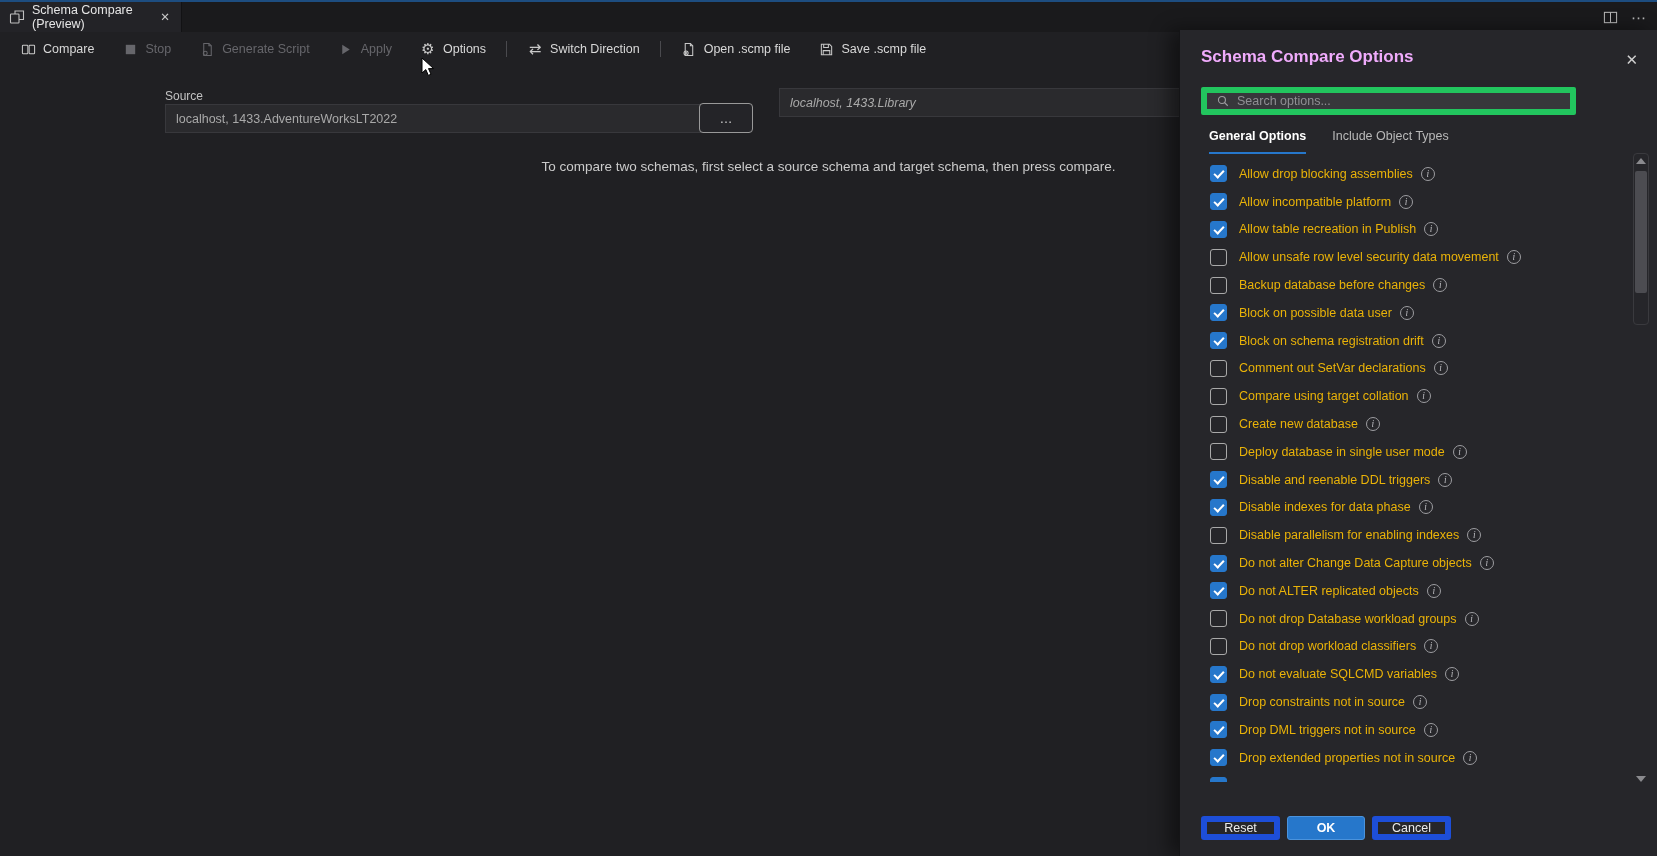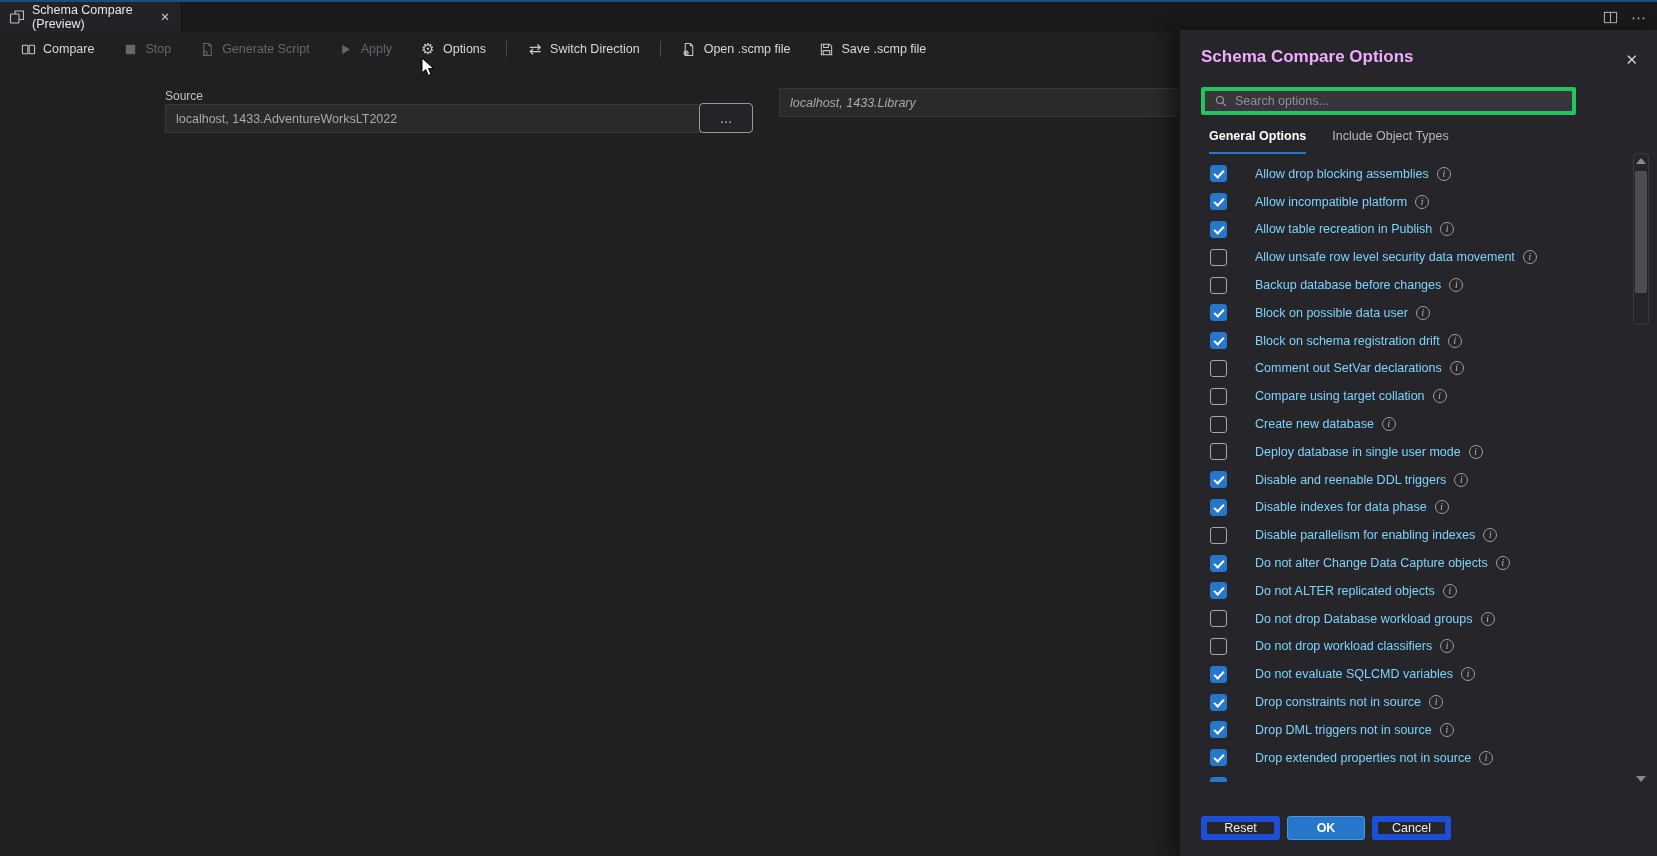--- a/index.html
+++ b/index.html
@@ -35,36 +35,36 @@
   .dots-btn{position:absolute;left:699px;top:103px;width:54px;height:30px;background:#242428;
             border:1px solid #999;border-radius:4px;color:#d0d0d0;font-size:13px;cursor:pointer;
             display:flex;align-items:center;justify-content:center;}
   .empty-msg{position:absolute;top:159px;left:0;width:100%;text-align:center;font-size:13.5px;color:#cbcbcb;}
   
   .panel{position:absolute;left:1179px;top:30px;width:478px;bottom:0;background:#26262a;z-index:10;
          border-left:1px solid #141416;box-shadow:-10px 0 18px rgba(0,0,0,.45);}
   .panel-title{position:absolute;left:21px;top:17px;font-size:17px;font-weight:600;color:#f0abfc;}
   .panel-close{position:absolute;right:15px;top:19px;font-size:15px;color:#cfcfcf;cursor:pointer;padding:2px 4px;}
   .panel-search{position:absolute;left:21px;top:57px;width:375px;height:28px;background:#37373b;
-                border:4px solid #22c55e;border-radius:2px;display:flex;align-items:center;gap:7px;padding:0 9px;}
+                border:6px solid #22c55e;border-radius:2px;display:flex;align-items:center;gap:7px;padding:0 9px;}
   .panel-search svg{width:14px;height:14px;color:#9c9ca0;flex:none;}
   .panel-search input{flex:1;background:transparent;border:none;outline:none;color:#cfcfcf;font-size:12.5px;
                       font-family:"Liberation Sans",sans-serif;}
   .panel-search input::placeholder{color:#8f8f94;}
   .panel-tabs{position:absolute;left:29px;top:99px;display:flex;gap:26px;}
   .panel-tab{font-size:12.5px;color:#b9b9b9;padding-bottom:9px;cursor:pointer;}
   .panel-tab.active{color:#fff;font-weight:700;border-bottom:2px solid var(--accent);}
   .options-list{position:absolute;left:0;top:130px;width:452px;height:622px;overflow:hidden;}
   .opt-row{height:27.8px;display:flex;align-items:center;padding-left:30px;}
   .cb{width:17px;height:17px;border-radius:3px;border:1px solid #a9a9a9;background:transparent;
       position:relative;flex:none;cursor:pointer;}
   .cb.on{background:var(--accent);border-color:var(--accent);}
   .cb.on::after{content:'';position:absolute;left:3px;top:4px;width:8px;height:4px;
                 border-left:2px solid #fff;border-bottom:2px solid #fff;transform:rotate(-47deg);}
-  .opt-label{font-size:12.5px;color:#7dd3fc;margin-left:28px;white-space:nowrap;}
+  .opt-label{font-size:12.5px;color:#eab308;margin-left:12px;white-space:nowrap;}
   .info{width:14px;height:14px;border-radius:50%;border:1px solid #9d9da1;color:#bdbdc1;font-size:9.5px;
         display:flex;align-items:center;justify-content:center;margin-left:8px;cursor:default;
         font-family:"Liberation Serif",serif;font-style:italic;flex:none;}
   
   .sb-track{position:absolute;right:8px;top:123px;width:16px;height:172px;border:1px solid #3a3a3e;border-radius:4px;}
   .sb-up{position:absolute;right:11px;top:128px;width:0;height:0;cursor:pointer;
          border-left:5px solid transparent;border-right:5px solid transparent;border-bottom:6px solid #8a8a8e;}
   .sb-thumb{position:absolute;right:10px;top:141px;width:12px;height:122px;background:#4c4c51;border-radius:2px;cursor:pointer;}
   .sb-down{position:absolute;right:11px;top:746px;width:0;height:0;cursor:pointer;
            border-left:5px solid transparent;border-right:5px solid transparent;border-top:6px solid #8a8a8e;}
@@ -176,20 +176,21 @@
         </span>
         <span>Save .scmp file</span>
       </div>
     </div>
 
   <div class="field-label" style="left:165px;top:89px">Source</div>
   <input class="text-input" style="left: 165px; top: 104px; width: 547px;" readonly="" value="localhost, 1433.AdventureWorksLT2022">
   <div class="dots-btn">…</div>
   <div class="field-label" style="left:779px;top:89px">Target</div>
   <input class="text-input" style="left: 779px; top: 88px; width: 500px; font-style: italic;" readonly="" value="localhost, 1433.Library">
+  <div class="empty-msg">To compare two schemas, first select a source schema and target schema, then press compare.</div>
 
   <div class="panel">
     <div class="panel-title">Schema Compare Options</div>
     <div class="panel-close">✕</div>
 
     <div class="panel-search">
       <svg viewBox="0 0 16 16" fill="none" stroke="currentColor" stroke-width="1.3">
         <circle cx="6.8" cy="6.8" r="4"></circle>
           <path d="M9.8 9.8l3.6 3.6"></path>
       </svg>

